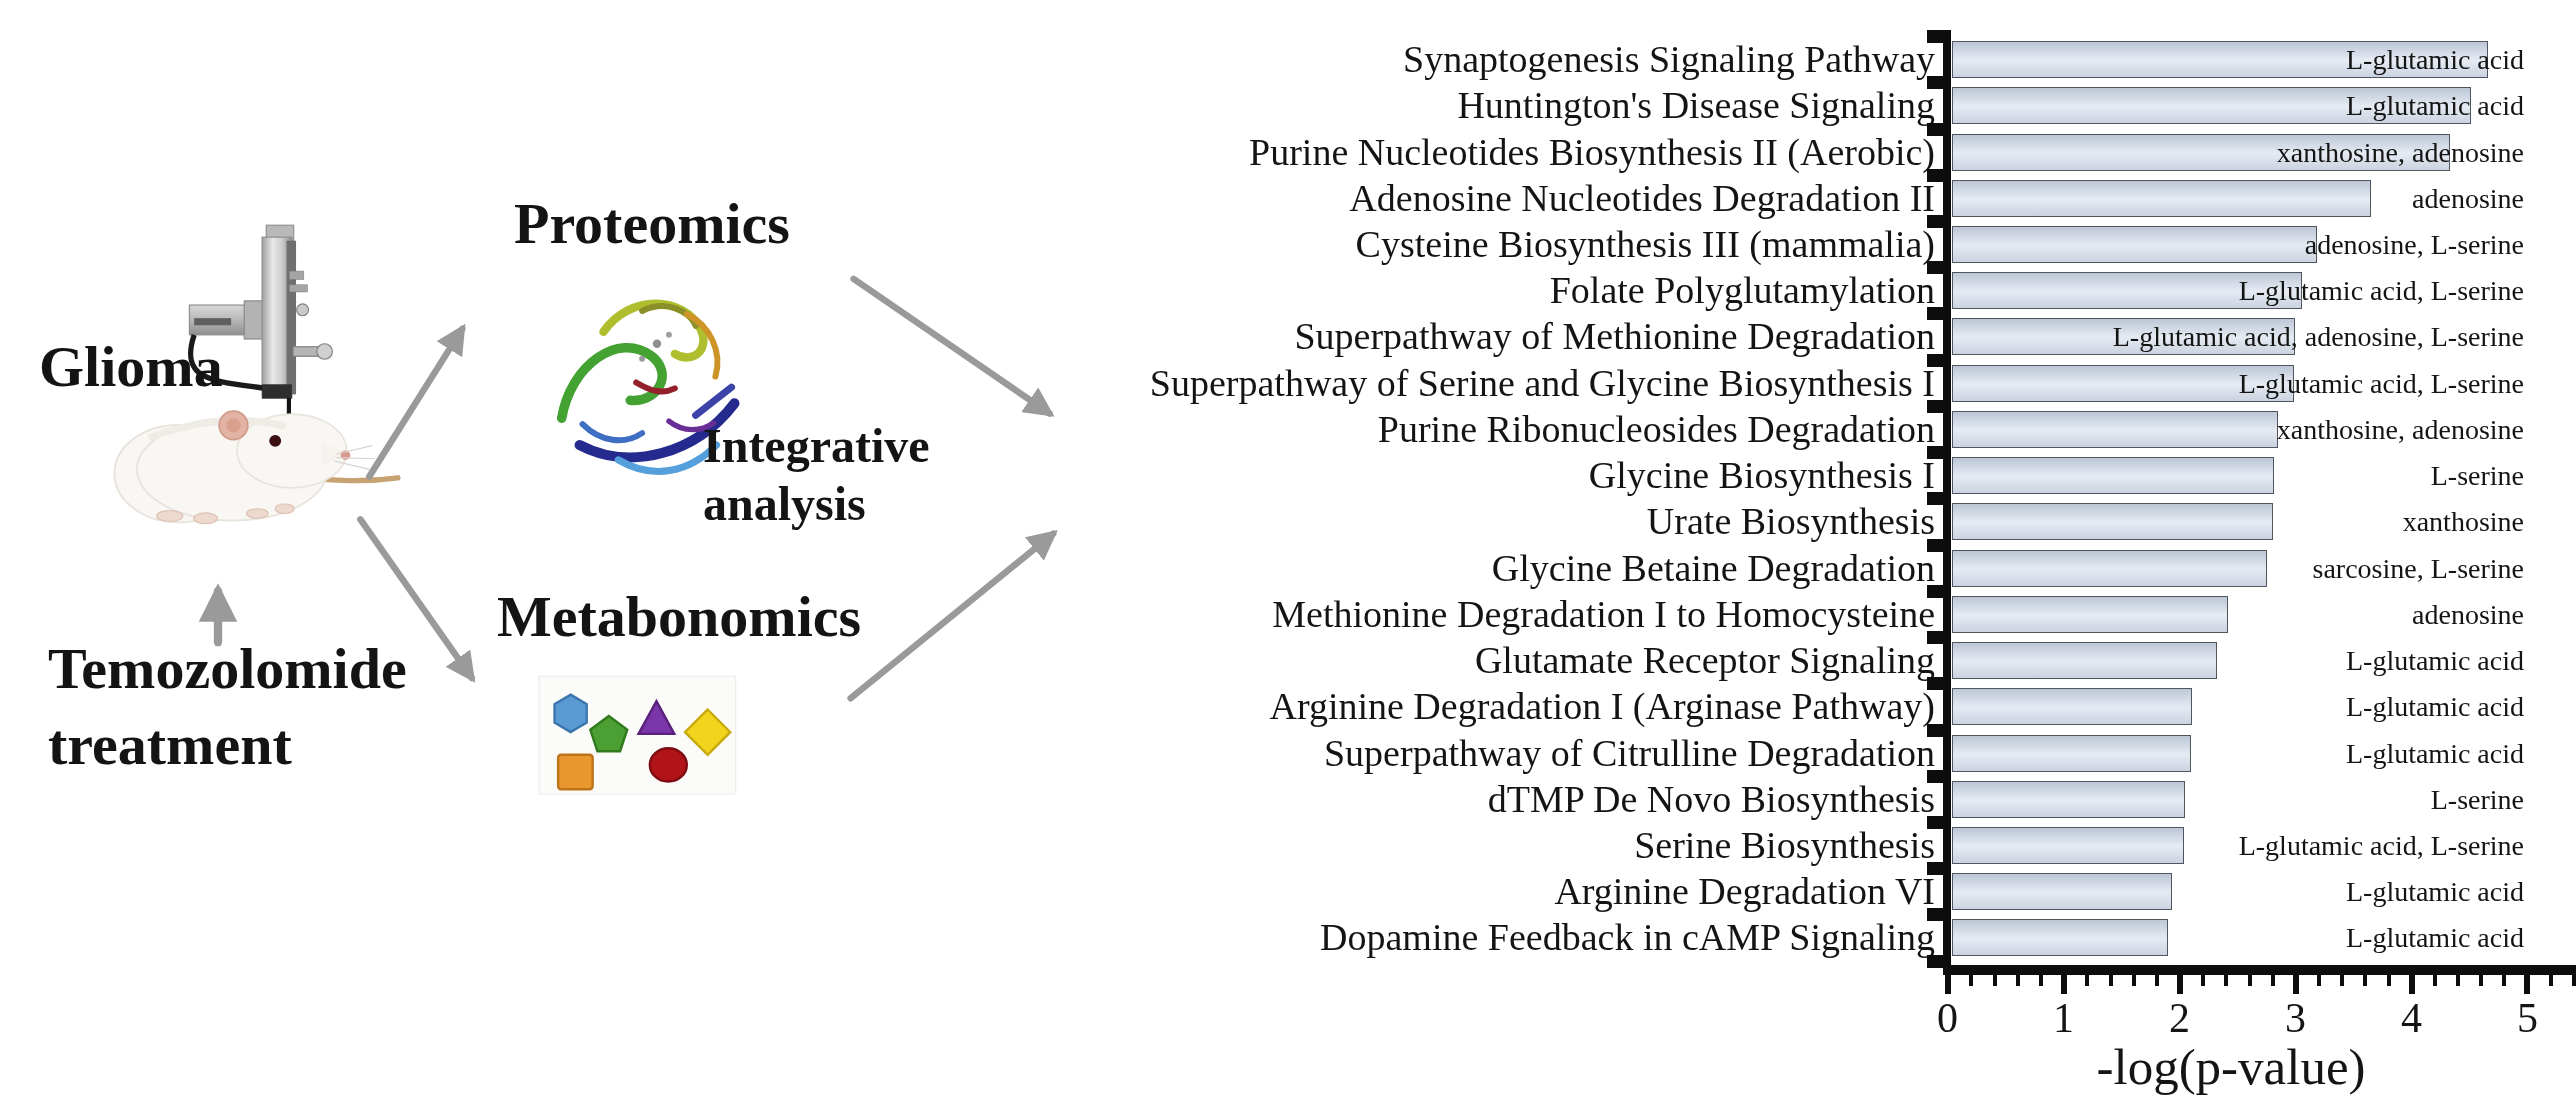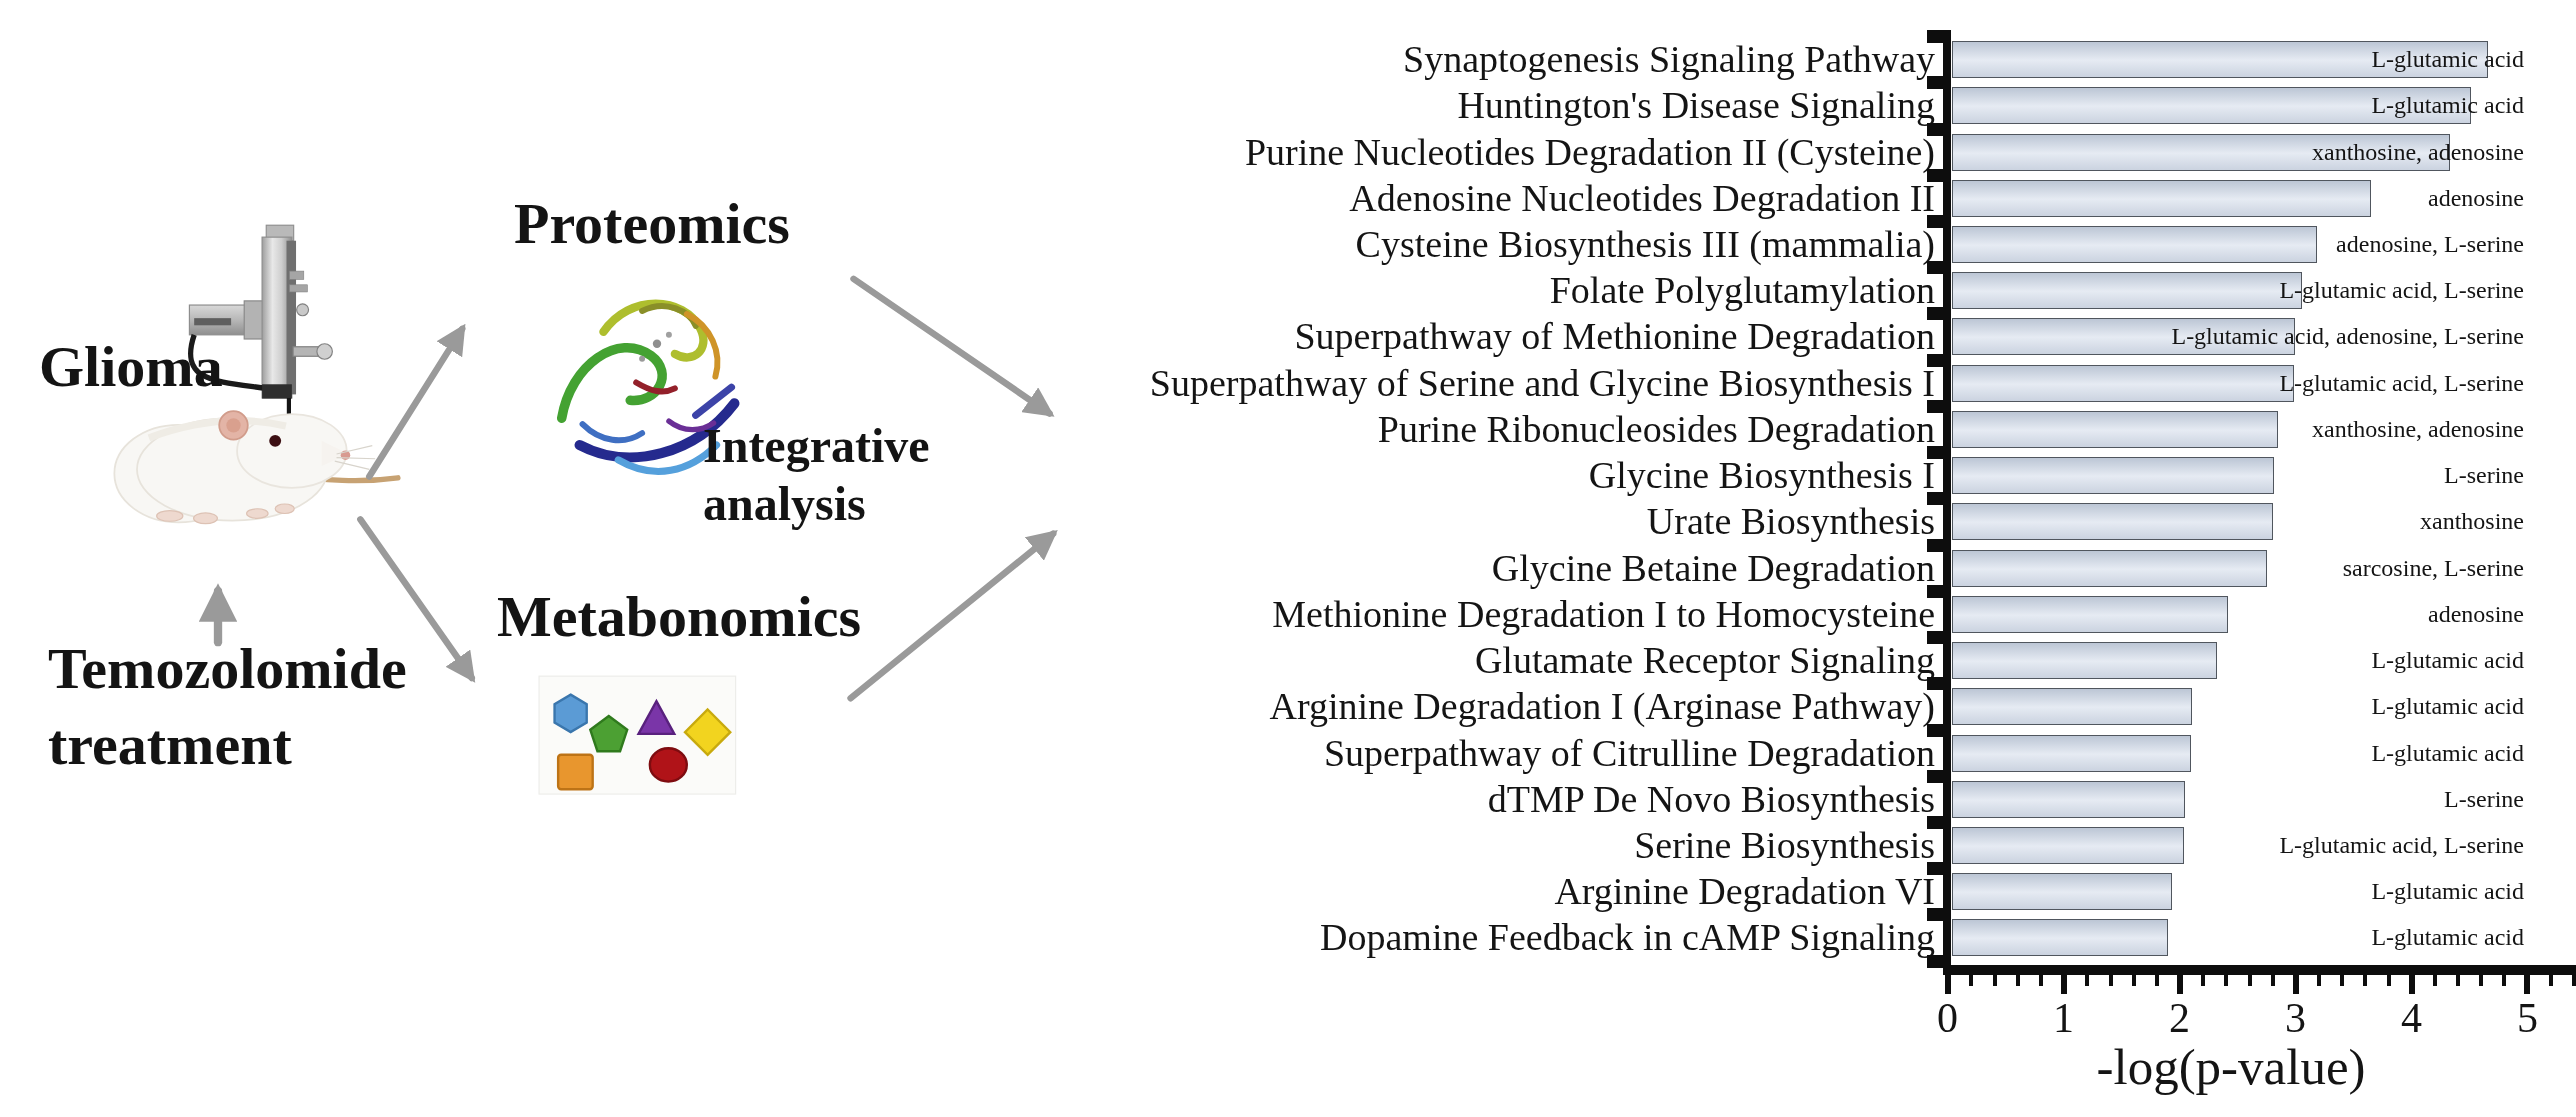--- a/index.html
+++ b/index.html
@@ -7,21 +7,21 @@
     position:relative;width:2576px;height:1117px;background:#ffffff;overflow:hidden;
     font-family:"Liberation Serif","DejaVu Serif",serif;color:#141414;
   }
   .abs{position:absolute;}
   .illu-layer{position:absolute;left:0;top:0;pointer-events:none;}
   .big-label{position:absolute;font-size:58px;font-weight:600;white-space:nowrap;line-height:1.05;}
   .integrative{position:absolute;text-align:left;font-size:48px;font-weight:600;line-height:58px;white-space:nowrap;font-family:Liberation Serif, serif;}
   .arrow-line{stroke:var(--arrow,#9a9a9a);fill:none;}
   
   .pathway-label{position:absolute;font-size:38px;line-height:37px;white-space:nowrap;text-align:right;}
-  .met-label{position:absolute;font-size:24px;line-height:37px;white-space:nowrap;text-align:right;}
+  .met-label{position:absolute;font-size:28px;line-height:37px;white-space:nowrap;text-align:right;}
   .bar{position:absolute;box-sizing:border-box;border:1.8px solid var(--bar-border,#50565e);
        background:linear-gradient(to bottom,var(--bar-top,#bcc6d5) 0%,var(--bar-mid,#e6ebf3) 52%,var(--bar-bot,#cbd3e0) 100%);}
   .axis-piece{position:absolute;background:var(--axis,#0d0d0d);}
   .tick-digit{position:absolute;font-size:42px;line-height:42px;width:71px;text-align:center;}
   .x-axis-title{position:absolute;font-size:51px;line-height:54px;white-space:nowrap;transform:translateX(-50%);}
 </style>
 </head>
 <body>
 
 <div id="canvas" style="background: rgb(255, 255, 255); color: rgb(20, 20, 20);">
@@ -126,21 +126,21 @@
     <div>analysis</div>
   </div>
 
   <div id="chart" class="abs" style="left:0;top:0;width:2576px;height:791px;border-radius:16px;">
       <div class="pathway-label" style="right: 641px; top: 41px; height: 37px;">Synaptogenesis Signaling Pathway</div>
       <div class="bar" style="left: 1952px; top: 41px; width: 536px; height: 37px;"></div>
       <div class="met-label" style="right: 52px; top: 41px; height: 37px;">L-glutamic acid</div>
       <div class="pathway-label" style="right: 641px; top: 87px; height: 37px;">Huntington's Disease Signaling</div>
       <div class="bar" style="left: 1952px; top: 87px; width: 519px; height: 37px;"></div>
       <div class="met-label" style="right: 52px; top: 87px; height: 37px;">L-glutamic acid</div>
-      <div class="pathway-label" style="right: 641px; top: 134px; height: 37px;">Purine Nucleotides Degradation II (Cysteine)</div>
+      <div class="pathway-label" style="right: 641px; top: 134px; height: 37px;">Purine Nucleotides Biosynthesis II (Aerobic)</div>
       <div class="bar" style="left: 1952px; top: 134px; width: 498px; height: 37px;"></div>
       <div class="met-label" style="right: 52px; top: 134px; height: 37px;">xanthosine, adenosine</div>
       <div class="pathway-label" style="right: 641px; top: 180px; height: 37px;">Adenosine Nucleotides Degradation II</div>
       <div class="bar" style="left: 1952px; top: 180px; width: 419px; height: 37px;"></div>
       <div class="met-label" style="right: 52px; top: 180px; height: 37px;">adenosine</div>
       <div class="pathway-label" style="right: 641px; top: 226px; height: 37px;">Cysteine Biosynthesis III (mammalia)</div>
       <div class="bar" style="left: 1952px; top: 226px; width: 365px; height: 37px;"></div>
       <div class="met-label" style="right: 52px; top: 226px; height: 37px;">adenosine, L-serine</div>
       <div class="pathway-label" style="right: 641px; top: 272px; height: 37px;">Folate Polyglutamylation</div>
       <div class="bar" style="left: 1952px; top: 272px; width: 350px; height: 37px;"></div>

